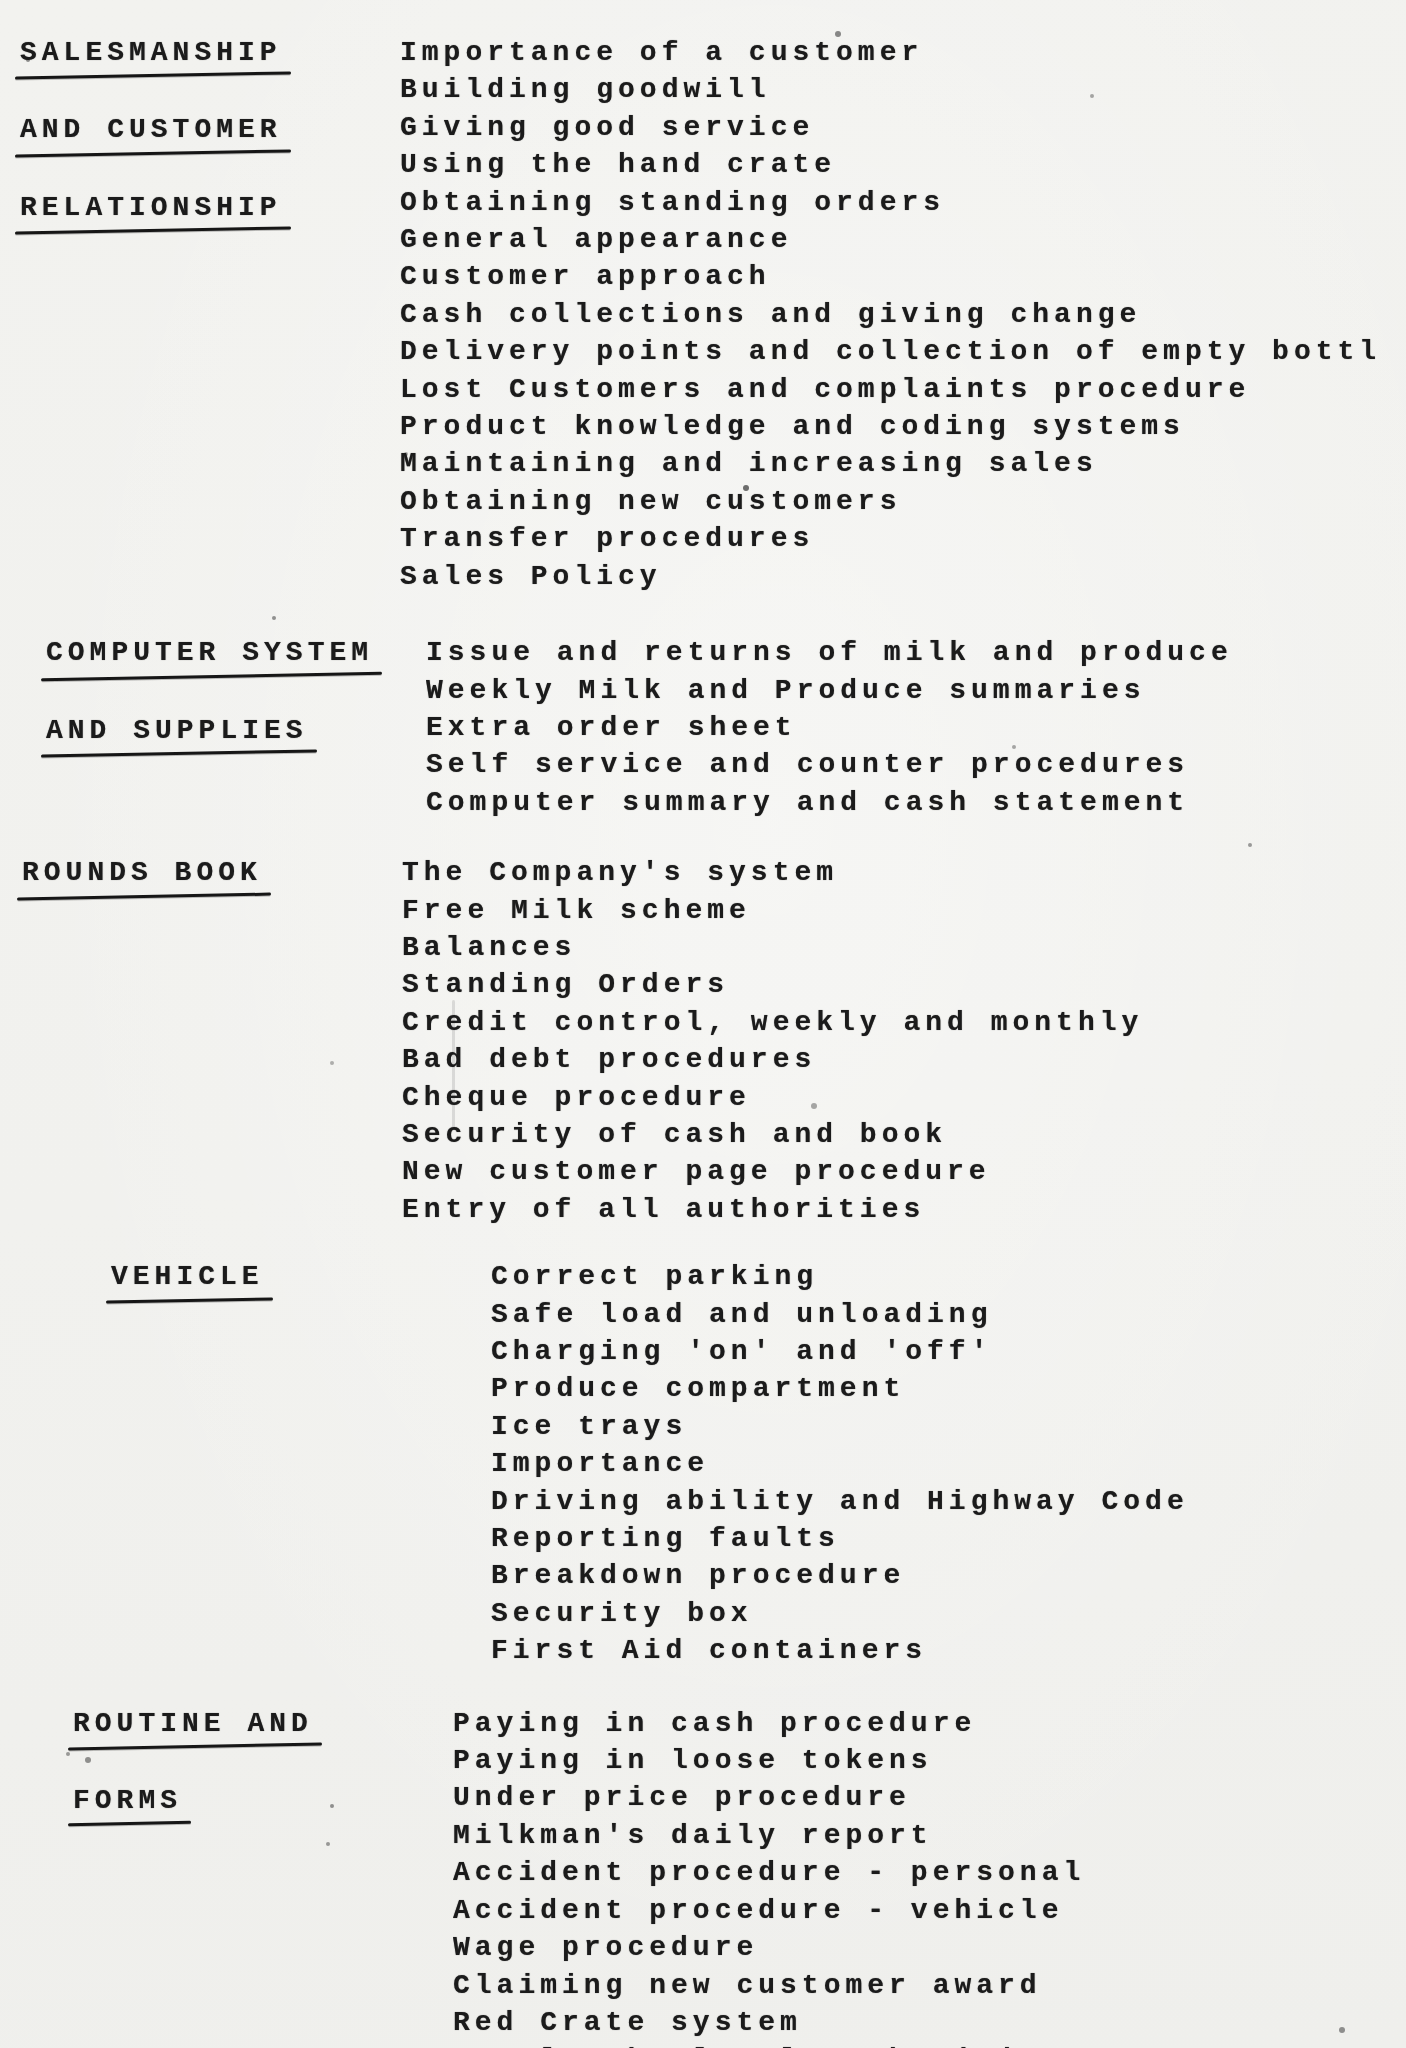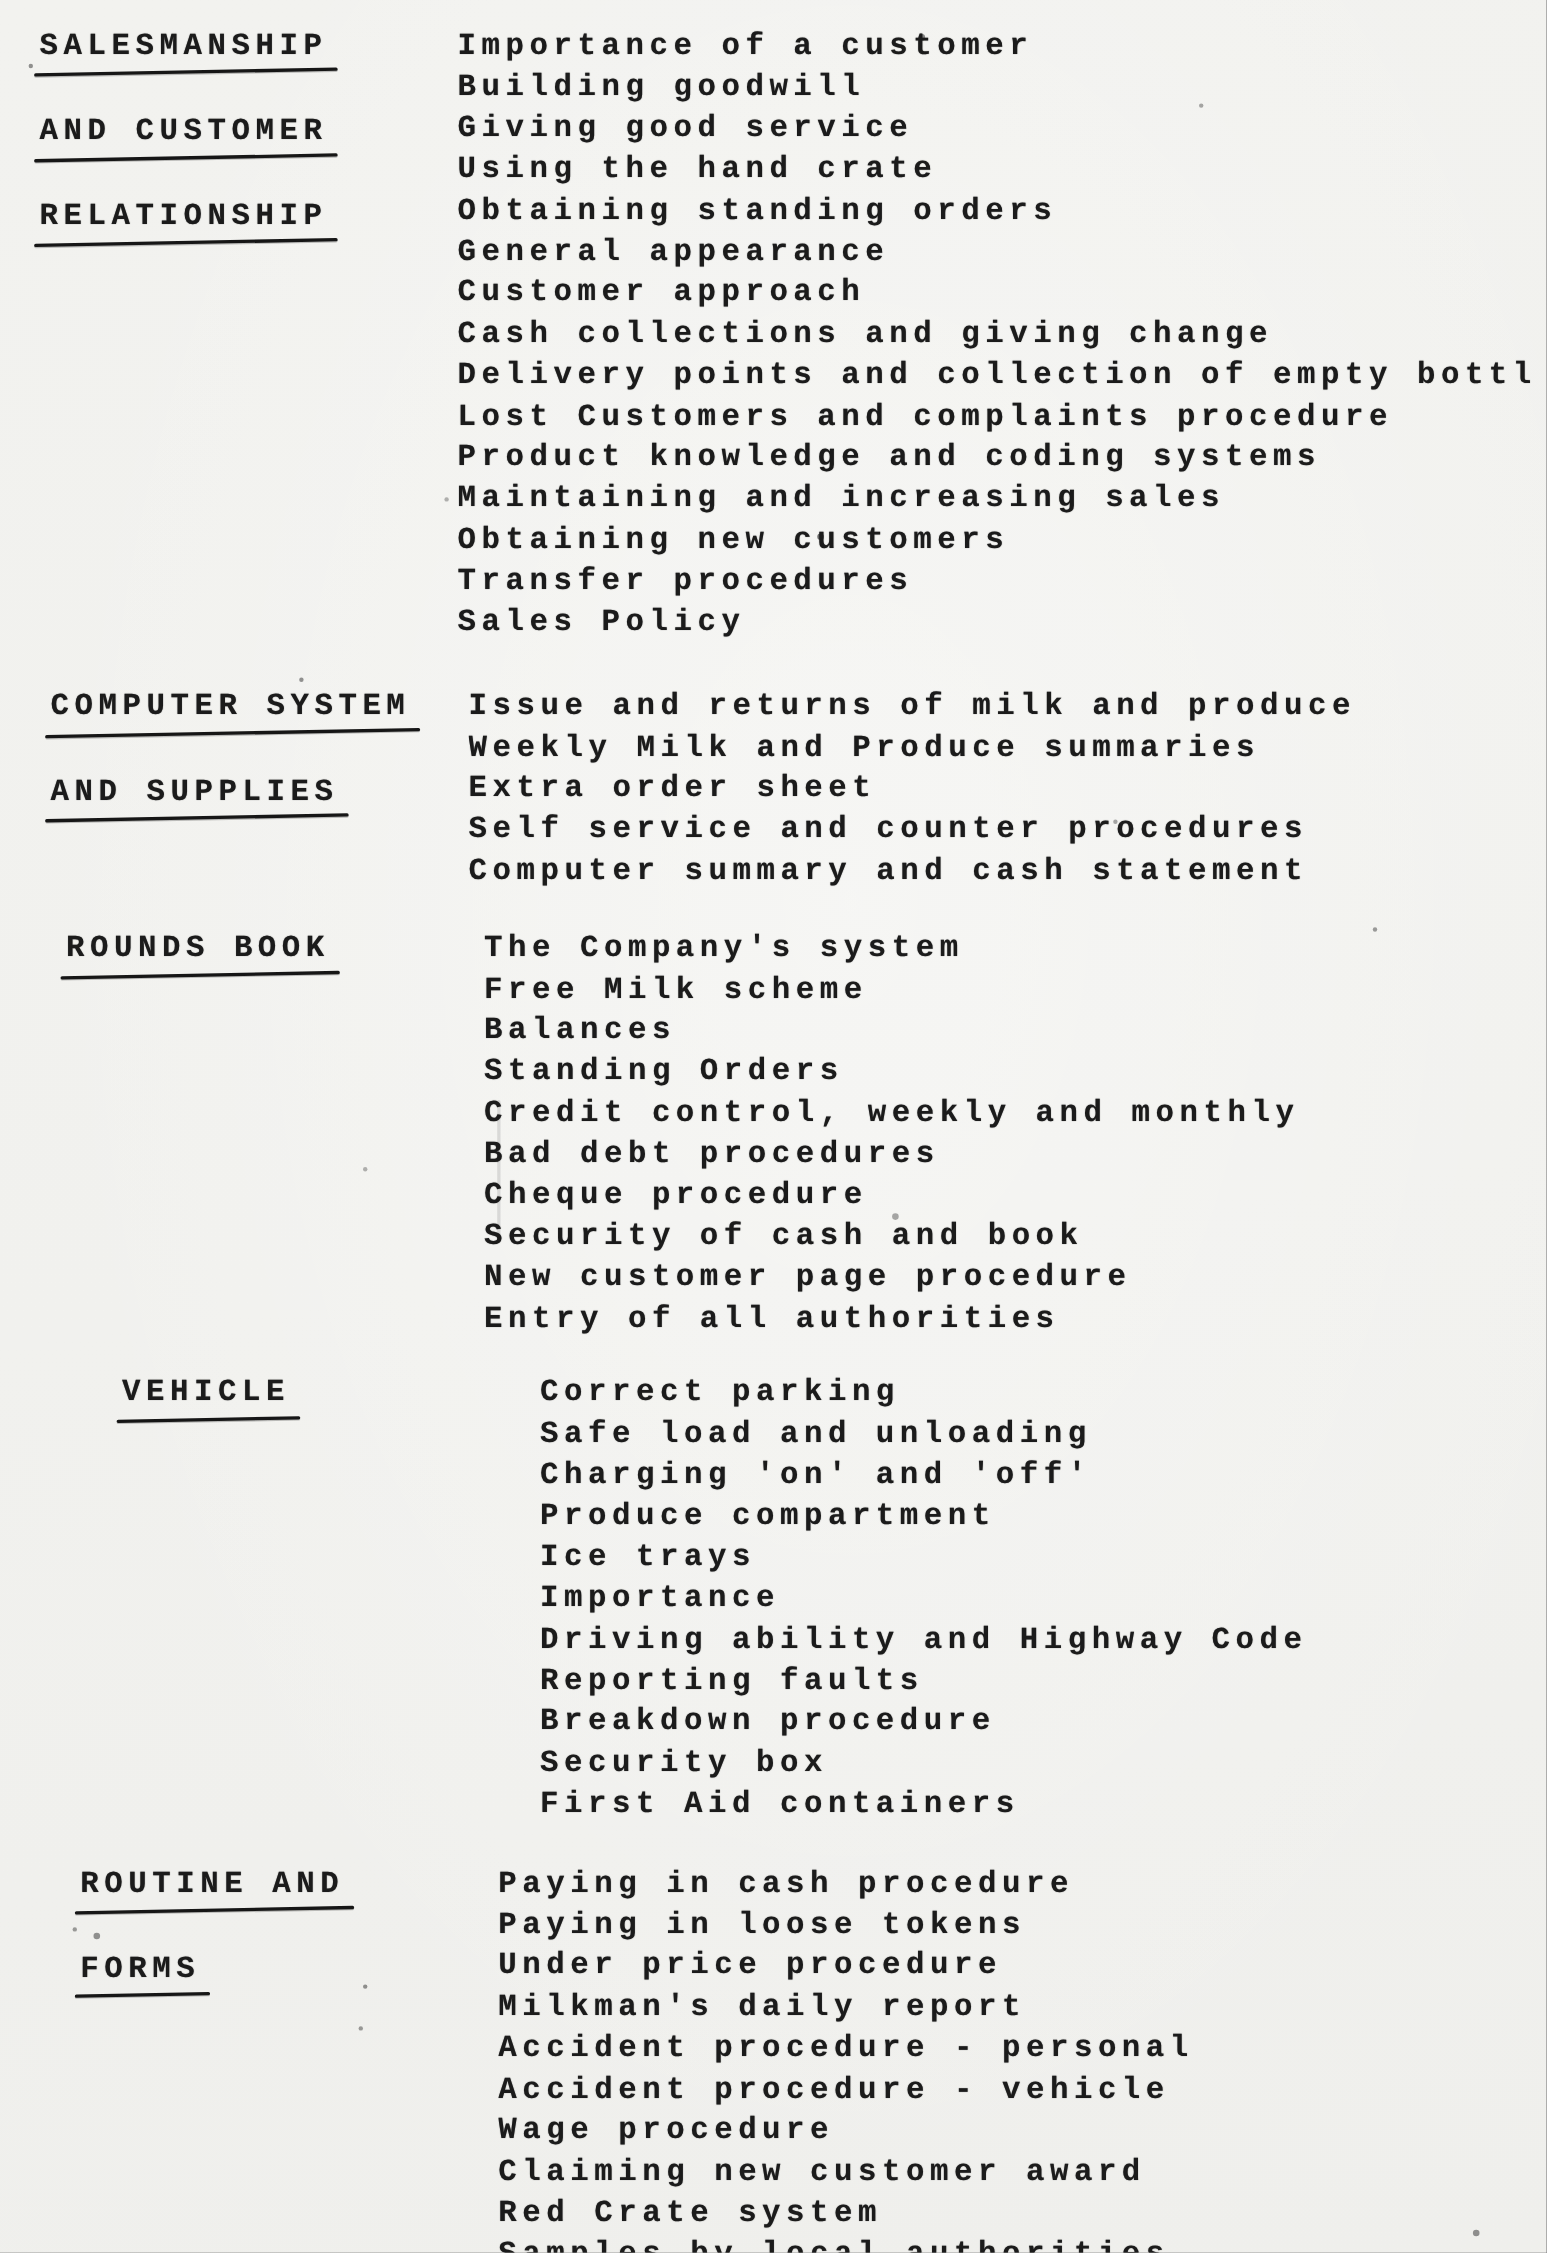--- a/index.html
+++ b/index.html
@@ -62,23 +62,23 @@
     height: 3px;
     background: #161616;
     transform: rotate(-1.1deg);
     border-radius: 2px;
     box-shadow: 0 1px 0 rgba(20,20,20,0.25);
   }
   .item {
     overflow: hidden;
   }
   
-  .section.s0 { padding-left: 36px; margin-top: 6px; }
+  .section.s0 { padding-left: 20px; margin-top: 16px; }
   .section.s1 { padding-left: 46px; margin-top: 39px; }
-  .section.s2 { padding-left: 60px; margin-top: 33px; }
+  .section.s2 { padding-left: 22px; margin-top: 33px; }
   .section.s3 { padding-left: 85px; margin-top: 30px; margin-left: 26px; }
   .section.s4 { padding-left: 73px; margin-top: 35px; }
   
   .specks {
     position: absolute;
     top: 0; left: 0;
     width: 4px; height: 4px;
     border-radius: 50%;
     background: transparent;
     box-shadow:

